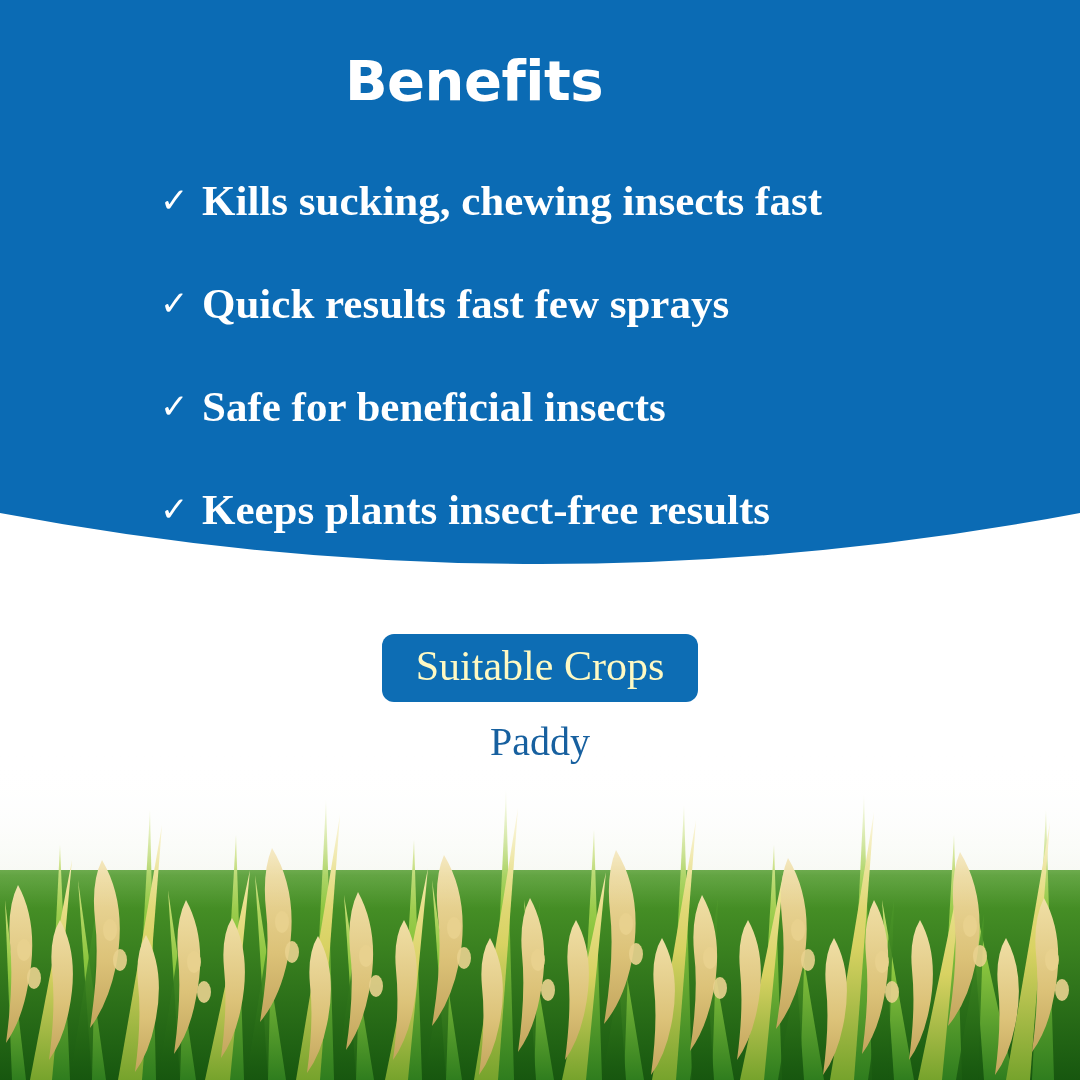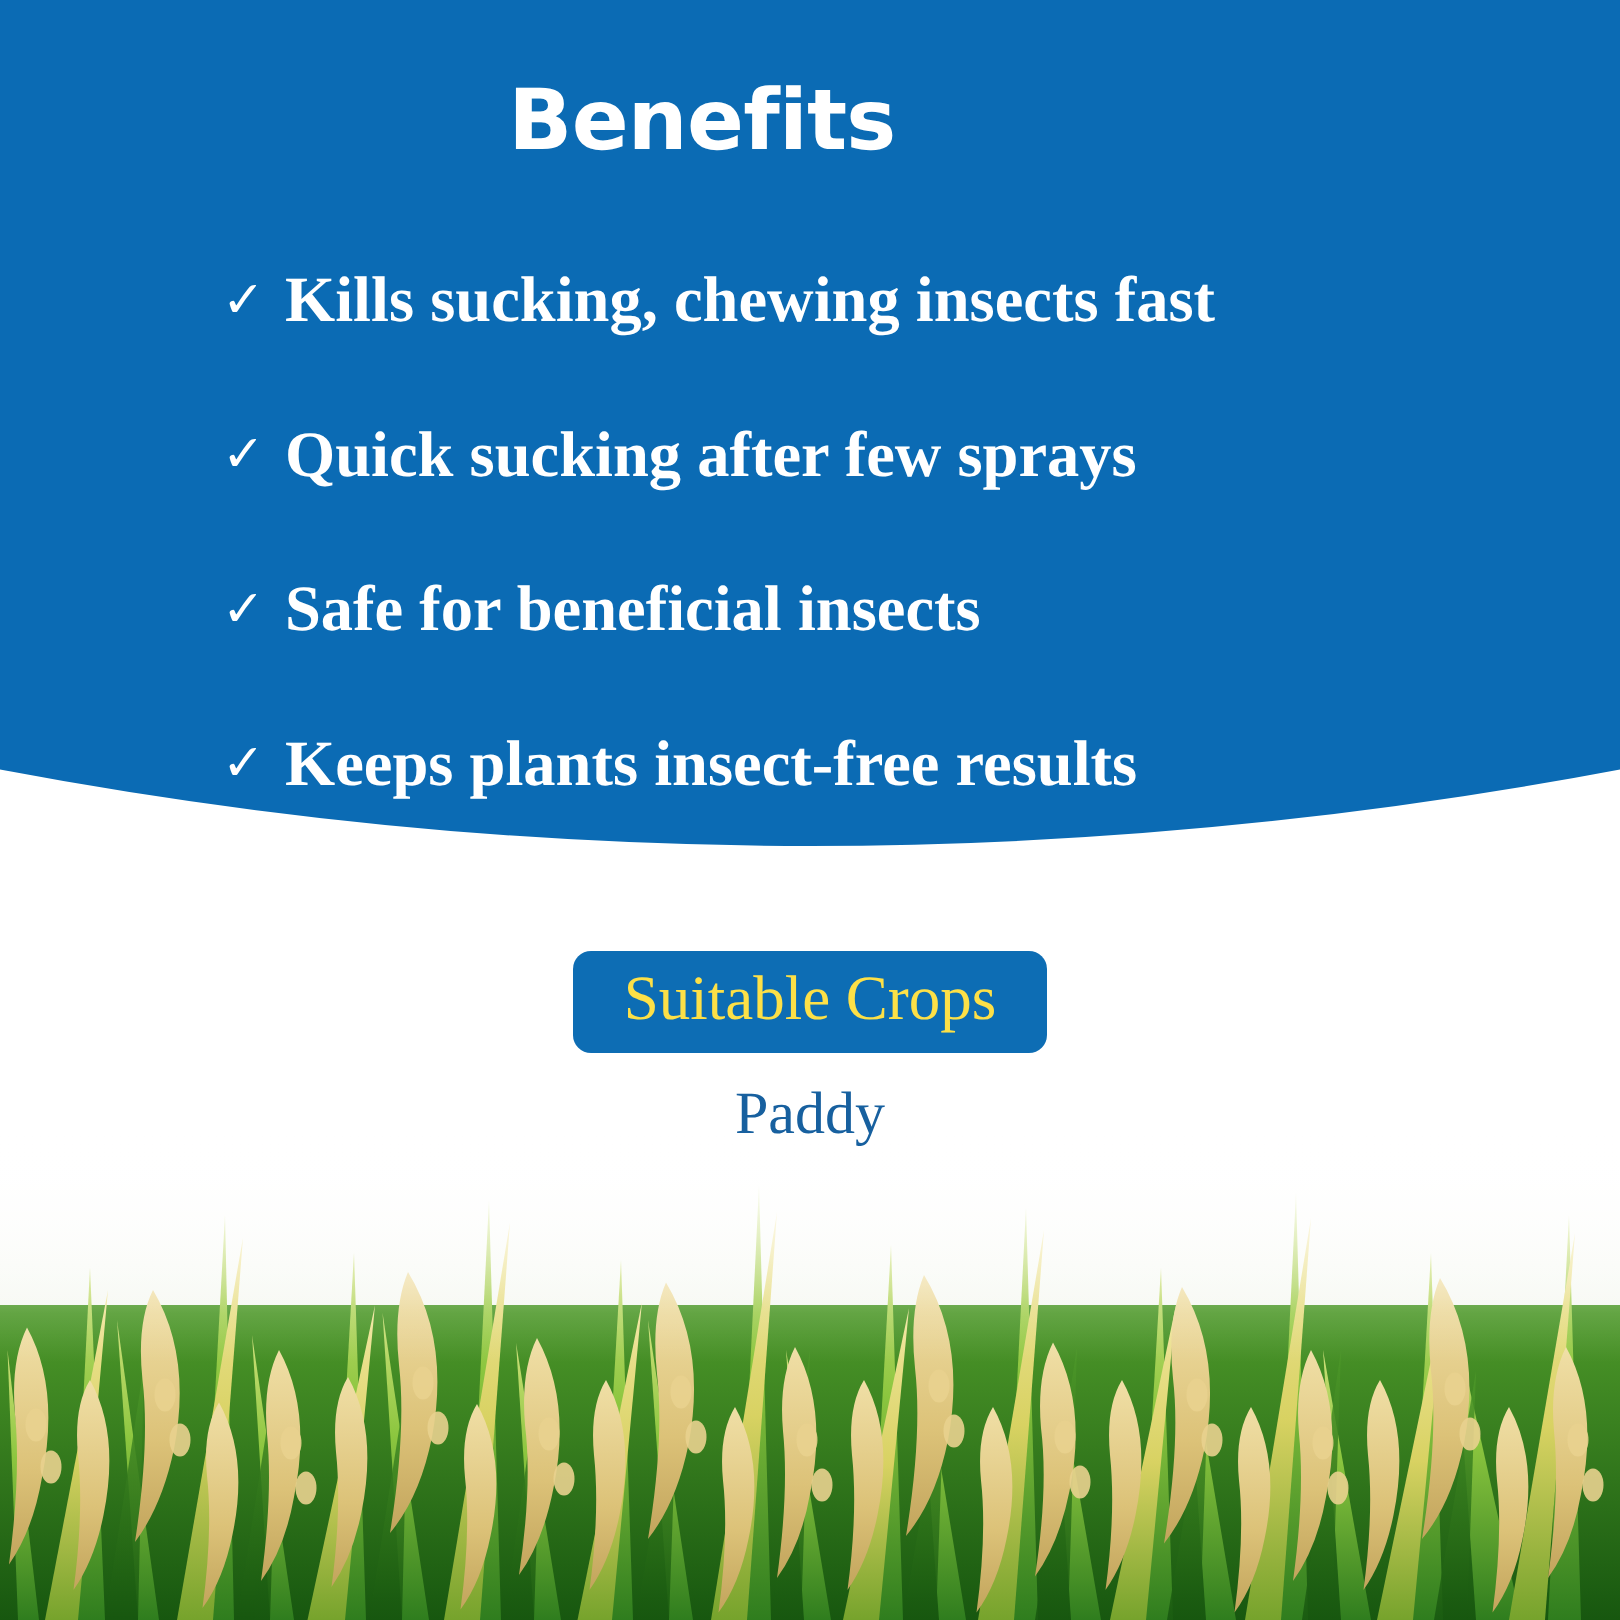--- a/index.html
+++ b/index.html
@@ -23,20 +23,21 @@
     width:1080px; height:600px;
     z-index:2;
   }
   .blue-panel svg { display:block; width:1080px; height:600px; }
 
   .header-content {
     position:absolute;
     left:0; top:0;
     width:936px;
     z-index:3;
+    padding-left:12px;
   }
 
   .title {
     text-align:center;
     color:#ffffff;
     font-family:"DejaVu Sans", sans-serif;
     font-weight:bold;
     font-size:56px;
     letter-spacing:-0.5px;
     margin-top:52px;
@@ -77,21 +78,21 @@
   .crops-section {
     position:absolute;
     left:0; top:600px;
     width:1080px;
     z-index:4;
     text-align:center;
   }
   .crops-badge {
     display:inline-block;
     background:#0D6DB4;
-    color:#fde047;
+    color:#fef9c3;
     border-radius:12px;
     padding:9px 34px 13px 34px;
     font-family:"Liberation Serif", serif;
     font-size:42px;
     line-height:1.1;
     margin-top:34px;
   }
   .crops-value {
     margin-top:18px;
     font-family:Liberation Serif, serif;
@@ -296,21 +297,21 @@
   <div class="header-content">
     <div class="title">Benefits</div>
 
     <ul class="benefit-list">
       <li class="benefit-item">
         <span class="check-icon">✓</span>
         <span class="benefit-text">Kills sucking, chewing insects fast</span>
       </li>
       <li class="benefit-item">
         <span class="check-icon">✓</span>
-        <span class="benefit-text">Quick sucking after few sprays</span>
+        <span class="benefit-text">Quick results fast few sprays</span>
       </li>
       <li class="benefit-item">
         <span class="check-icon">✓</span>
         <span class="benefit-text">Safe for beneficial insects</span>
       </li>
       <li class="benefit-item">
         <span class="check-icon">✓</span>
         <span class="benefit-text">Keeps plants insect-free results</span>
       </li>
     </ul>

